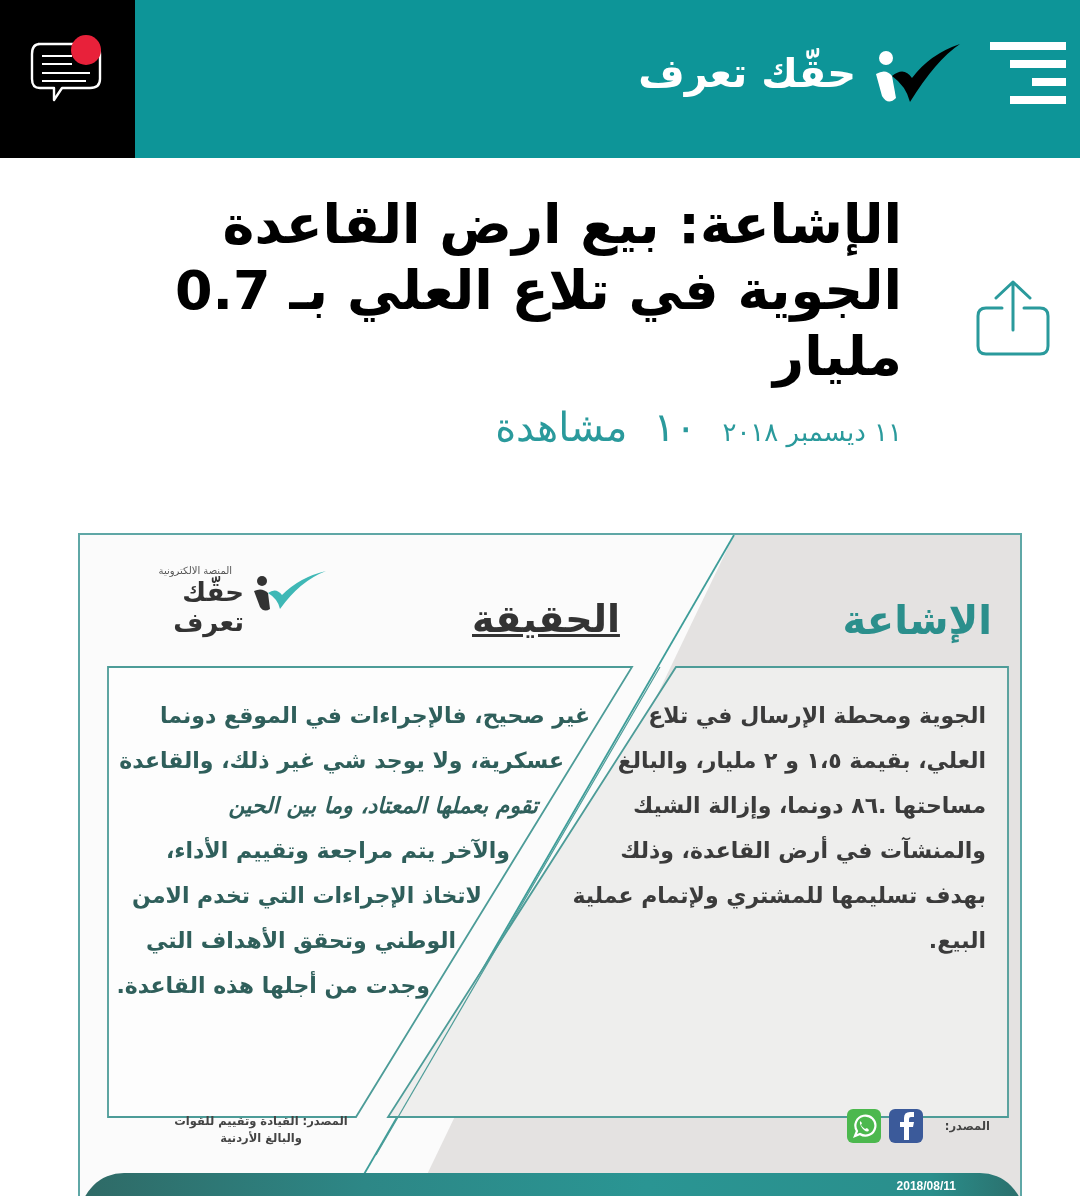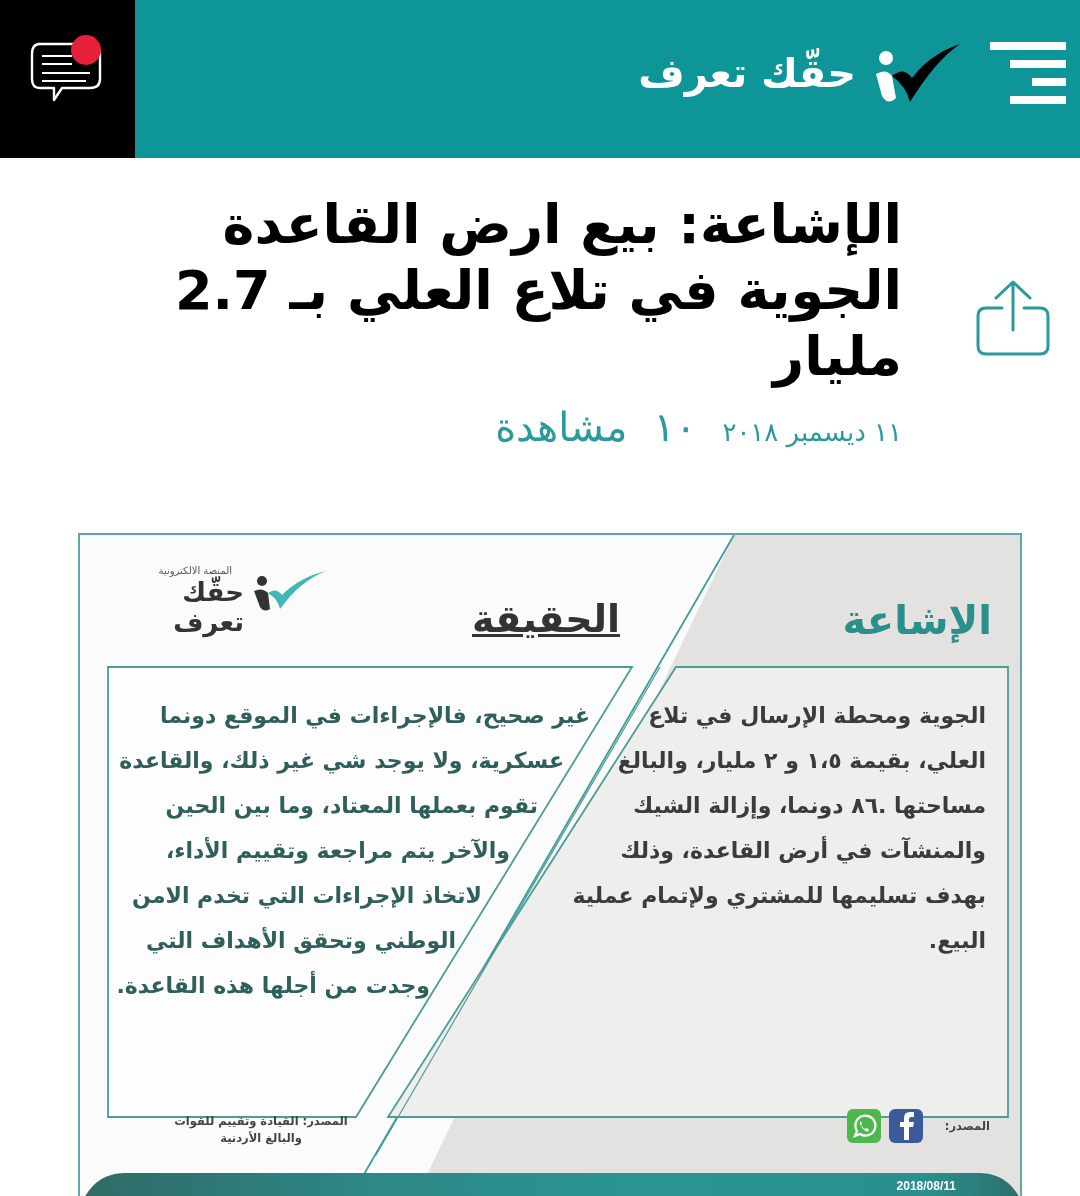--- a/index.html
+++ b/index.html
@@ -82,21 +82,21 @@
     <span style="top:36px;width:34px;"></span>
     <span style="top:54px;width:56px;"></span>
   </div>
 </div>
 
 <svg class="share-btn" viewBox="0 0 82 84">
   <path d="M41 6 V54 M24 22 L41 6 L58 22" fill="none" stroke="#2a9a9c" stroke-width="3" stroke-linecap="round" stroke-linejoin="round"></path>
   <path d="M30 32 H14 Q6 32 6 40 V70 Q6 78 14 78 H68 Q76 78 76 70 V40 Q76 32 68 32 H52" fill="none" stroke="#2a9a9c" stroke-width="3" stroke-linecap="round"></path>
 </svg>
 
-<h1 class="title">الإشاعة: بيع ارض القاعدة الجوية في تلاع العلي بـ 2.7 مليار</h1>
+<h1 class="title">الإشاعة: بيع ارض القاعدة الجوية في تلاع العلي بـ 0.7 مليار</h1>
 
 <div class="meta">
   <span class="meta-date">١١ ديسمبر ٢٠١٨</span>
   <span class="meta-views">
     <span>١٠</span>
     <span>مشاهدة</span>
   </span>
 </div>
 
 <div class="info">
@@ -121,21 +121,21 @@
       <ellipse cx="40" cy="46" rx="18" ry="2" fill="#888"></ellipse>
     </svg>
   </div>
 
   <div class="truth-heading">الحقيقة</div>
   <div class="rumor-heading">الإشاعة</div>
 
   <div class="truth-text">
     <div style="margin-right:0;">غير صحيح، فالإجراءات في الموقع دونما</div>
     <div style="margin-right:26px;">عسكرية، ولا يوجد شي غير ذلك، والقاعدة</div>
-    <div style="margin-right:52px;">تقوم بعملها المعتاد، وما بين الحين</div>
+    <div style="margin-right:52px;font-style:italic;">تقوم بعملها المعتاد، وما بين الحين</div>
     <div style="margin-right:80px;">والآخر يتم مراجعة وتقييم الأداء،</div>
     <div style="margin-right:108px;">لاتخاذ الإجراءات التي تخدم الامن</div>
     <div style="margin-right:134px;">الوطني وتحقق الأهداف التي</div>
     <div style="margin-right:160px;">وجدت من أجلها هذه القاعدة.</div>
   </div>
 
   <div class="rumor-text">
     <div>الجوية ومحطة الإرسال في تلاع</div>
     <div>العلي، بقيمة ١،٥ و ٢ مليار، والبالغ</div>
     <div>مساحتها .٨٦ دونما، وإزالة الشيك</div>

